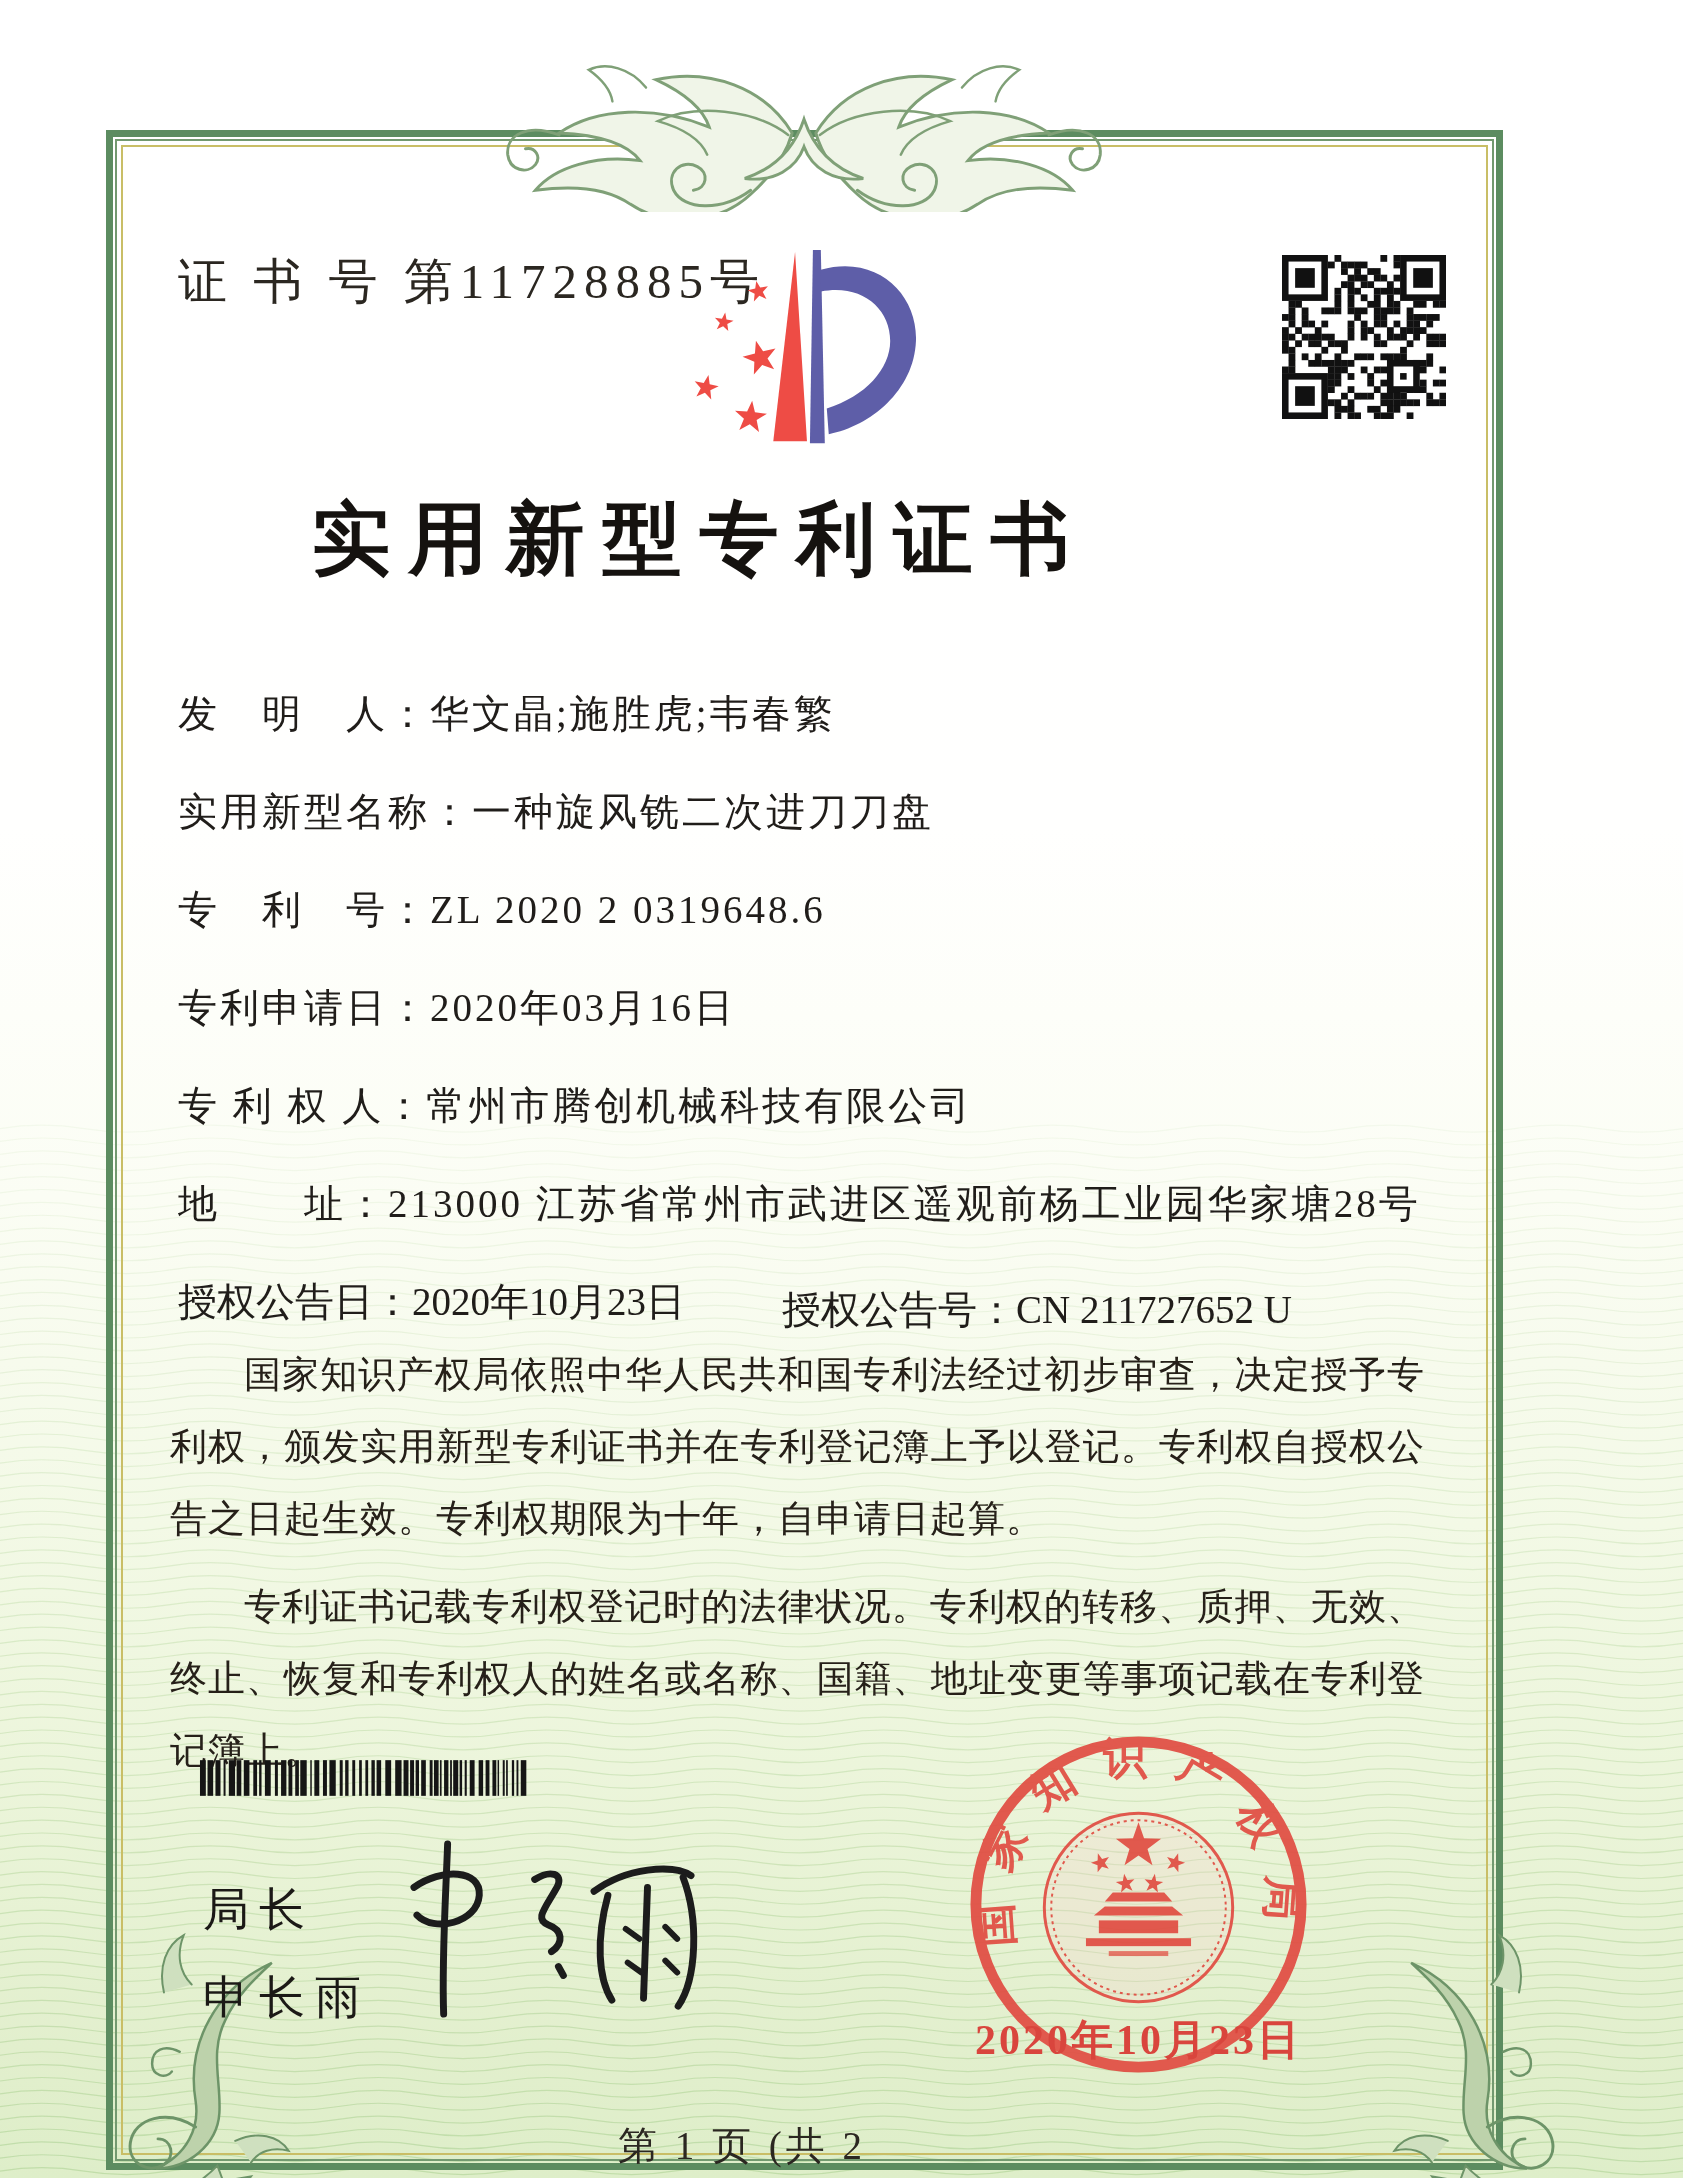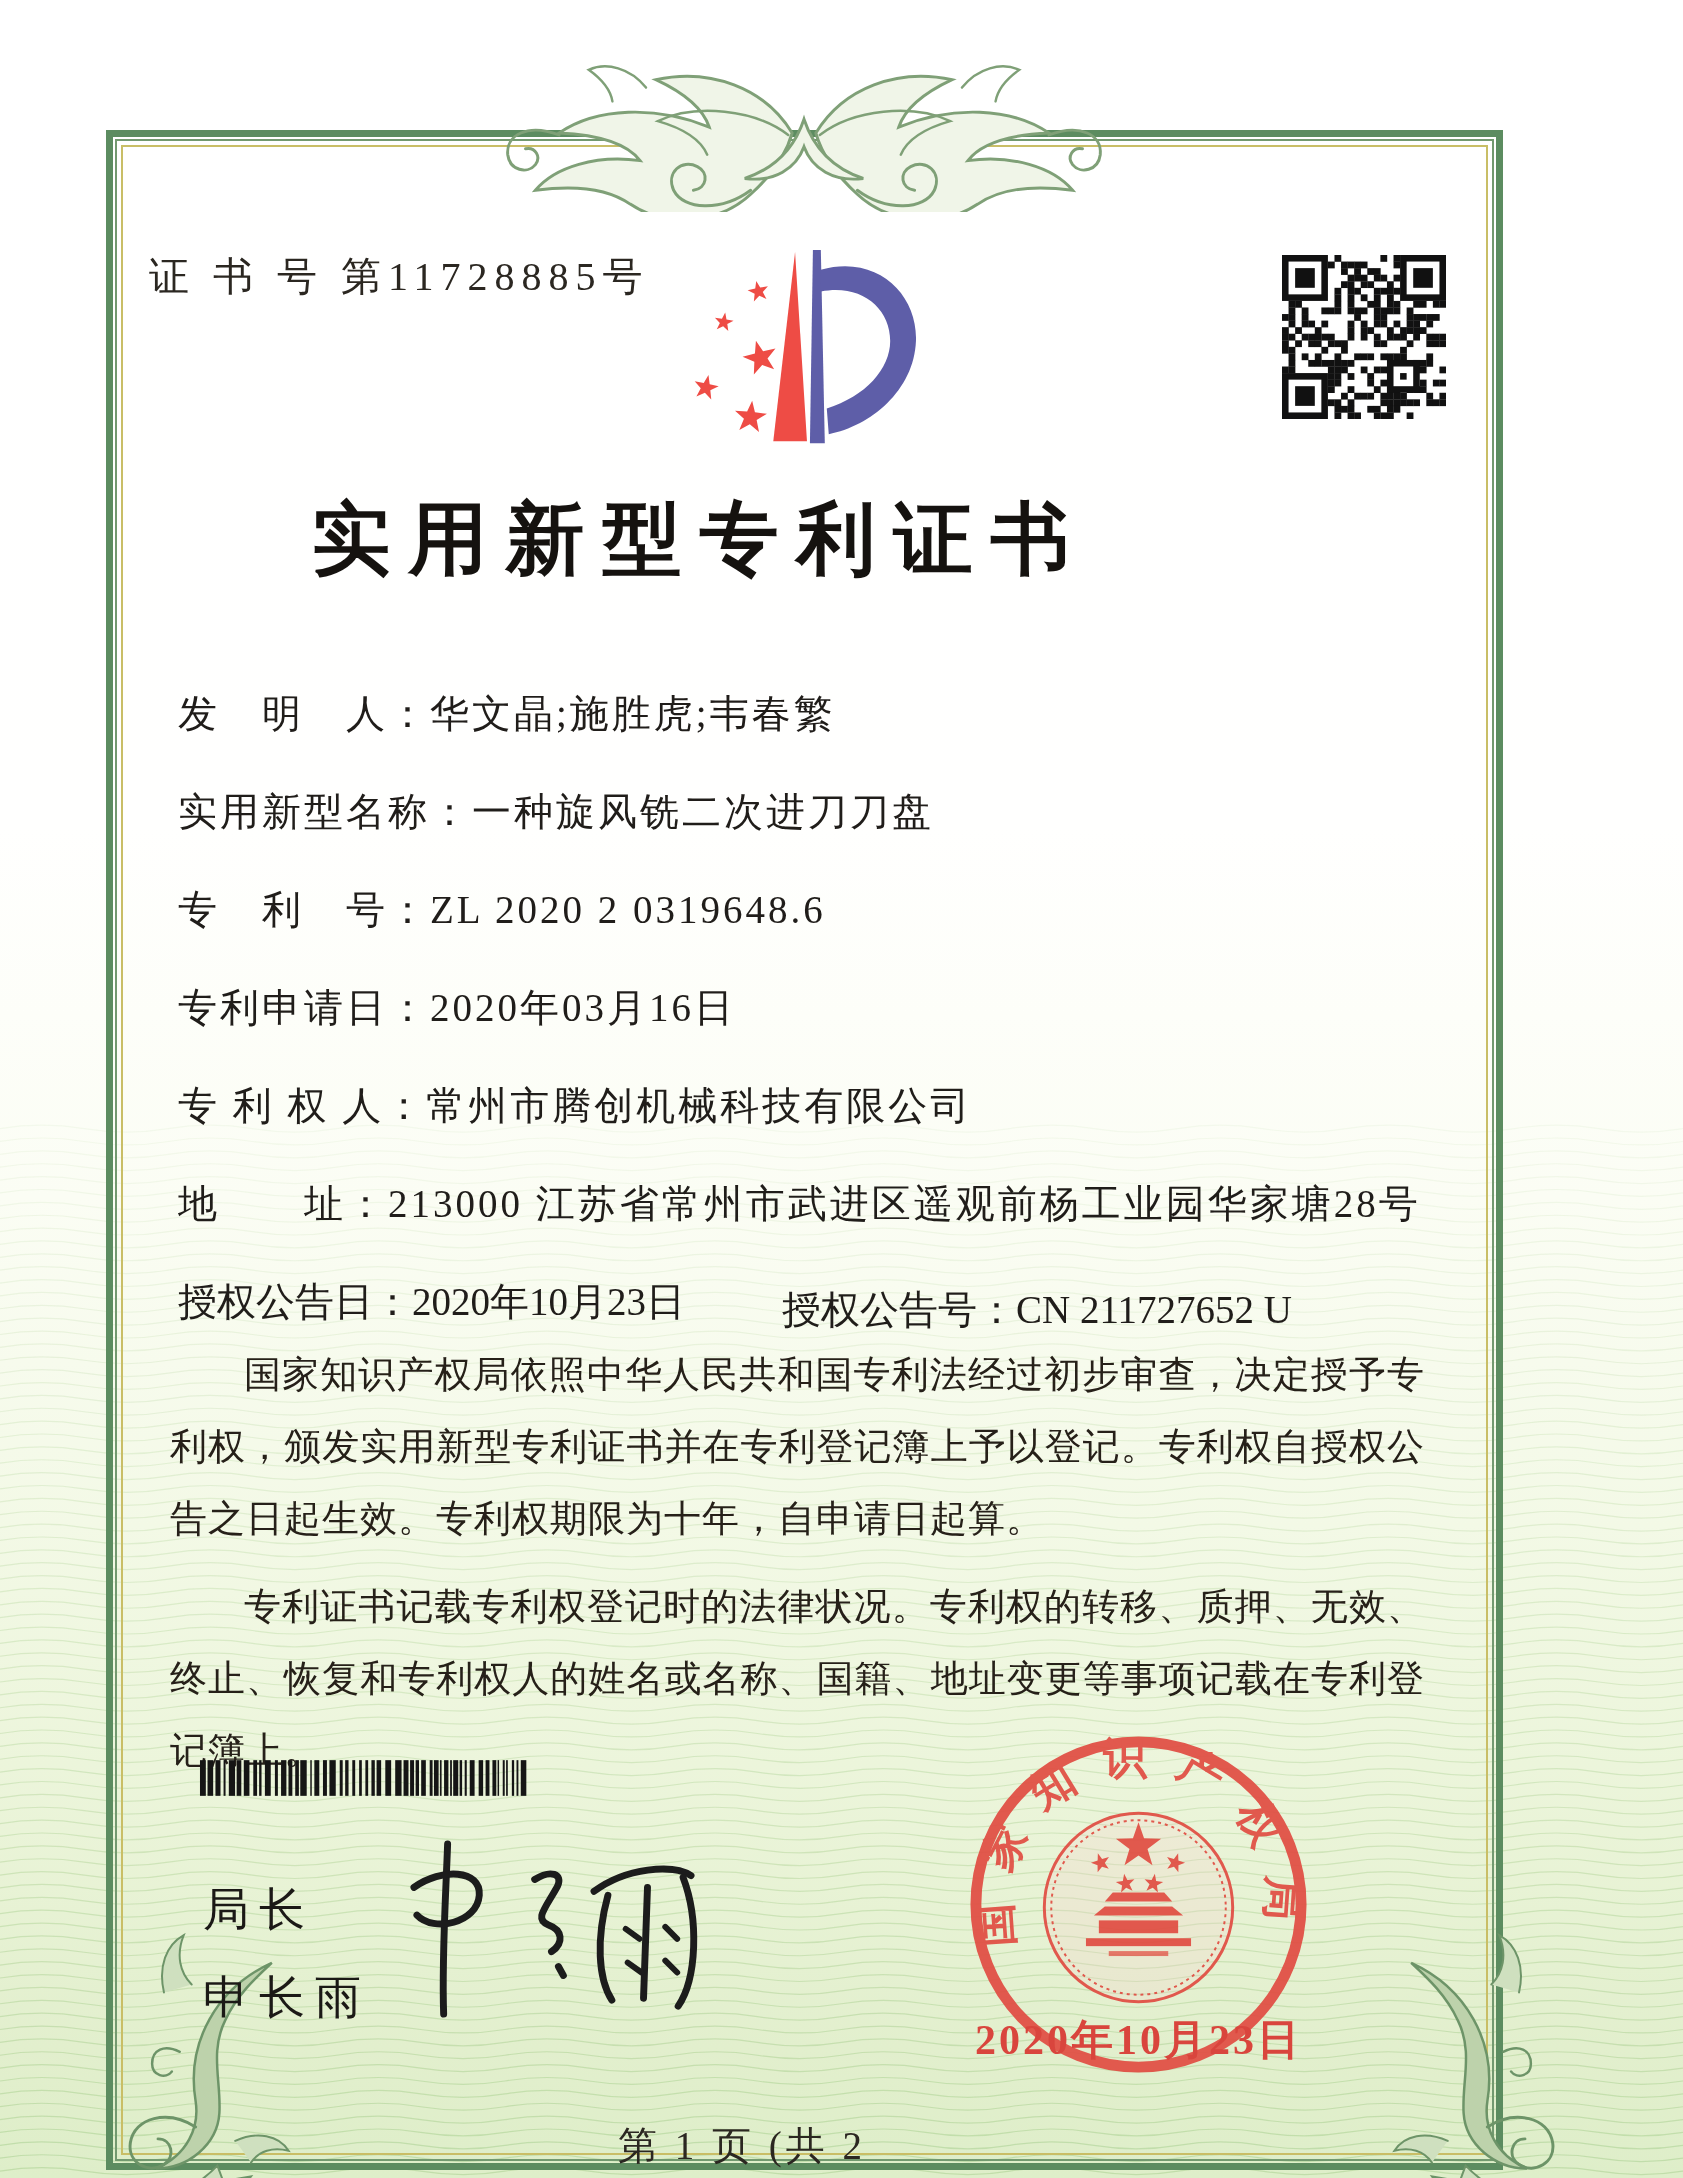--- a/index.html
+++ b/index.html
@@ -14,22 +14,22 @@
   svg{display:block}
   .abs{position:absolute;}
   
   .frame{
     position:absolute;left:106px;top:130px;width:1397px;height:2040px;
     box-sizing:border-box;border:7px solid #5c8c60;
   }
   .frame .inner1{position:absolute;inset:2px;border:2px solid #72996f;}
   .frame .inner2{position:absolute;inset:8px;border:2px solid #c9be66;}
   .cert-no{
-    position:absolute;left:149px;top:249px;
-    font-size:40px;letter-spacing:7px;color:#2b2721;
+    position:absolute;left:178px;top:249px;
+    font-size:49px;letter-spacing:7px;color:#2b2721;
   }
   .title{
     position:absolute;left:106px;top:487px;width:1187px;
     text-align:center;font-size:79px;font-weight:bold;
     letter-spacing:18px;color:#15120f;
   }
   .fields{position:absolute;left:178px;top:687px;width:1267px;}
   .frow{position:relative;height:98px;font-size:39px;white-space:nowrap;}
   .flabel{letter-spacing:3px;}
   .fvalue{letter-spacing:3px;}

